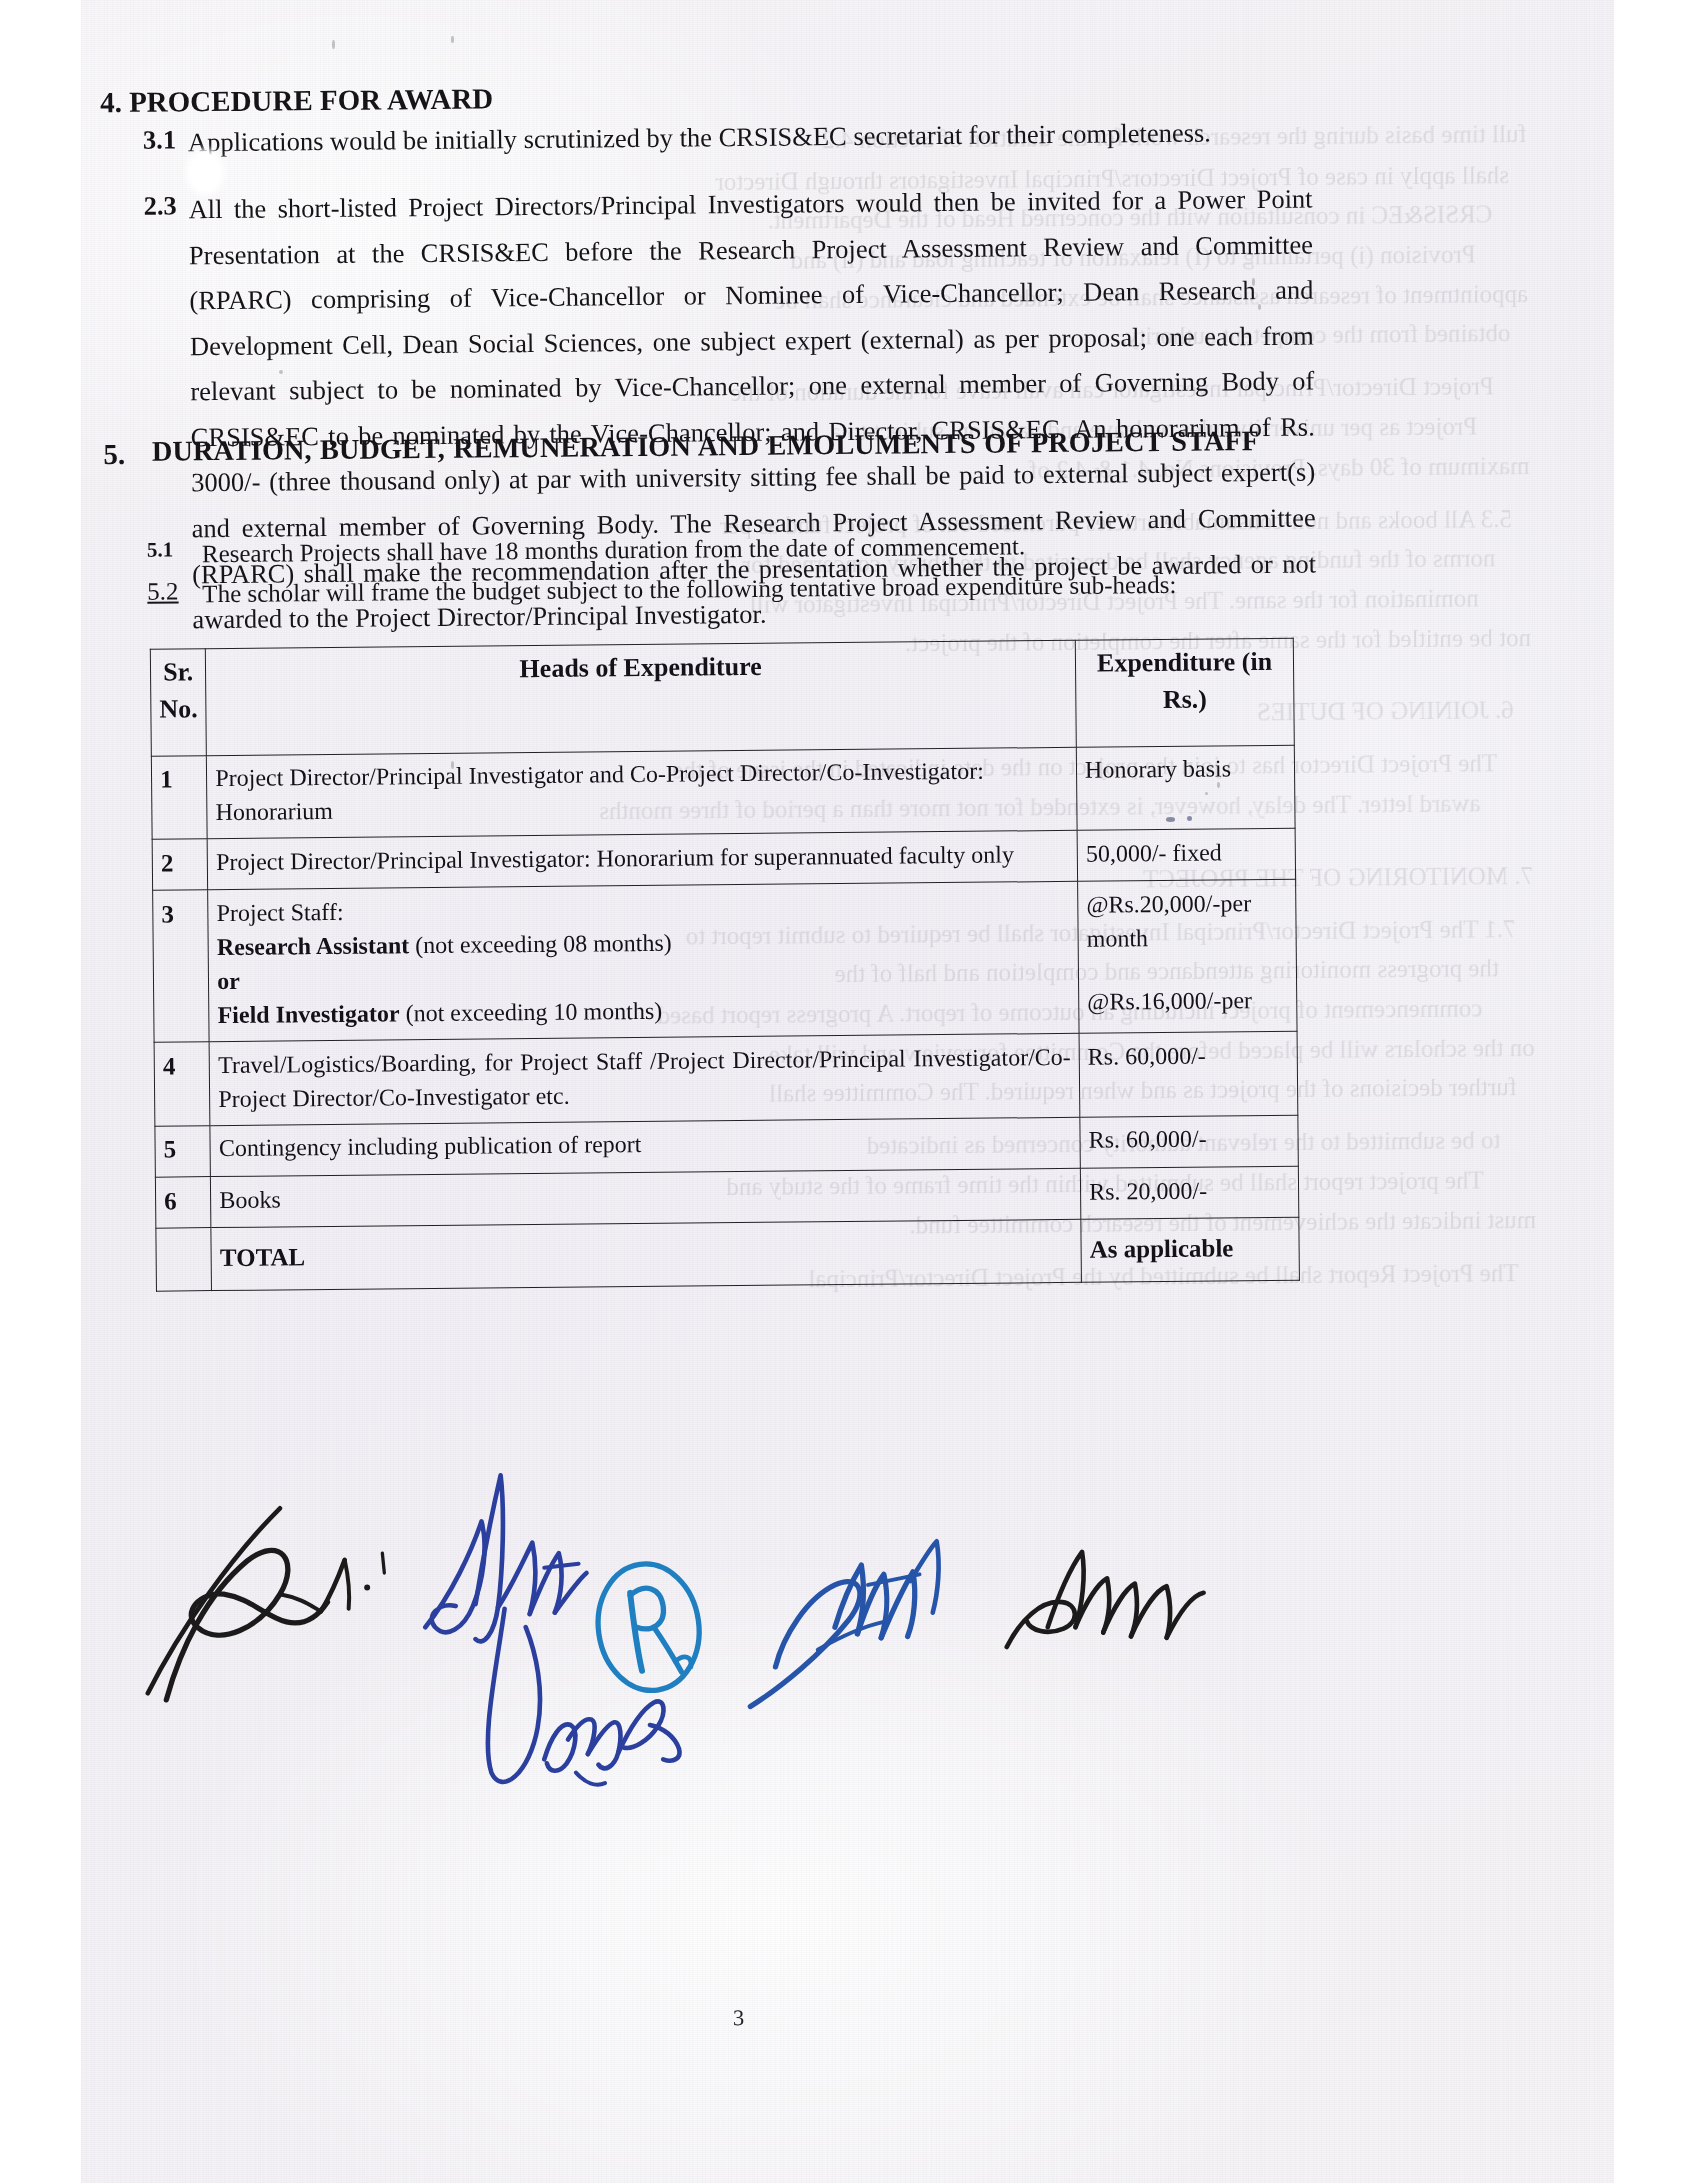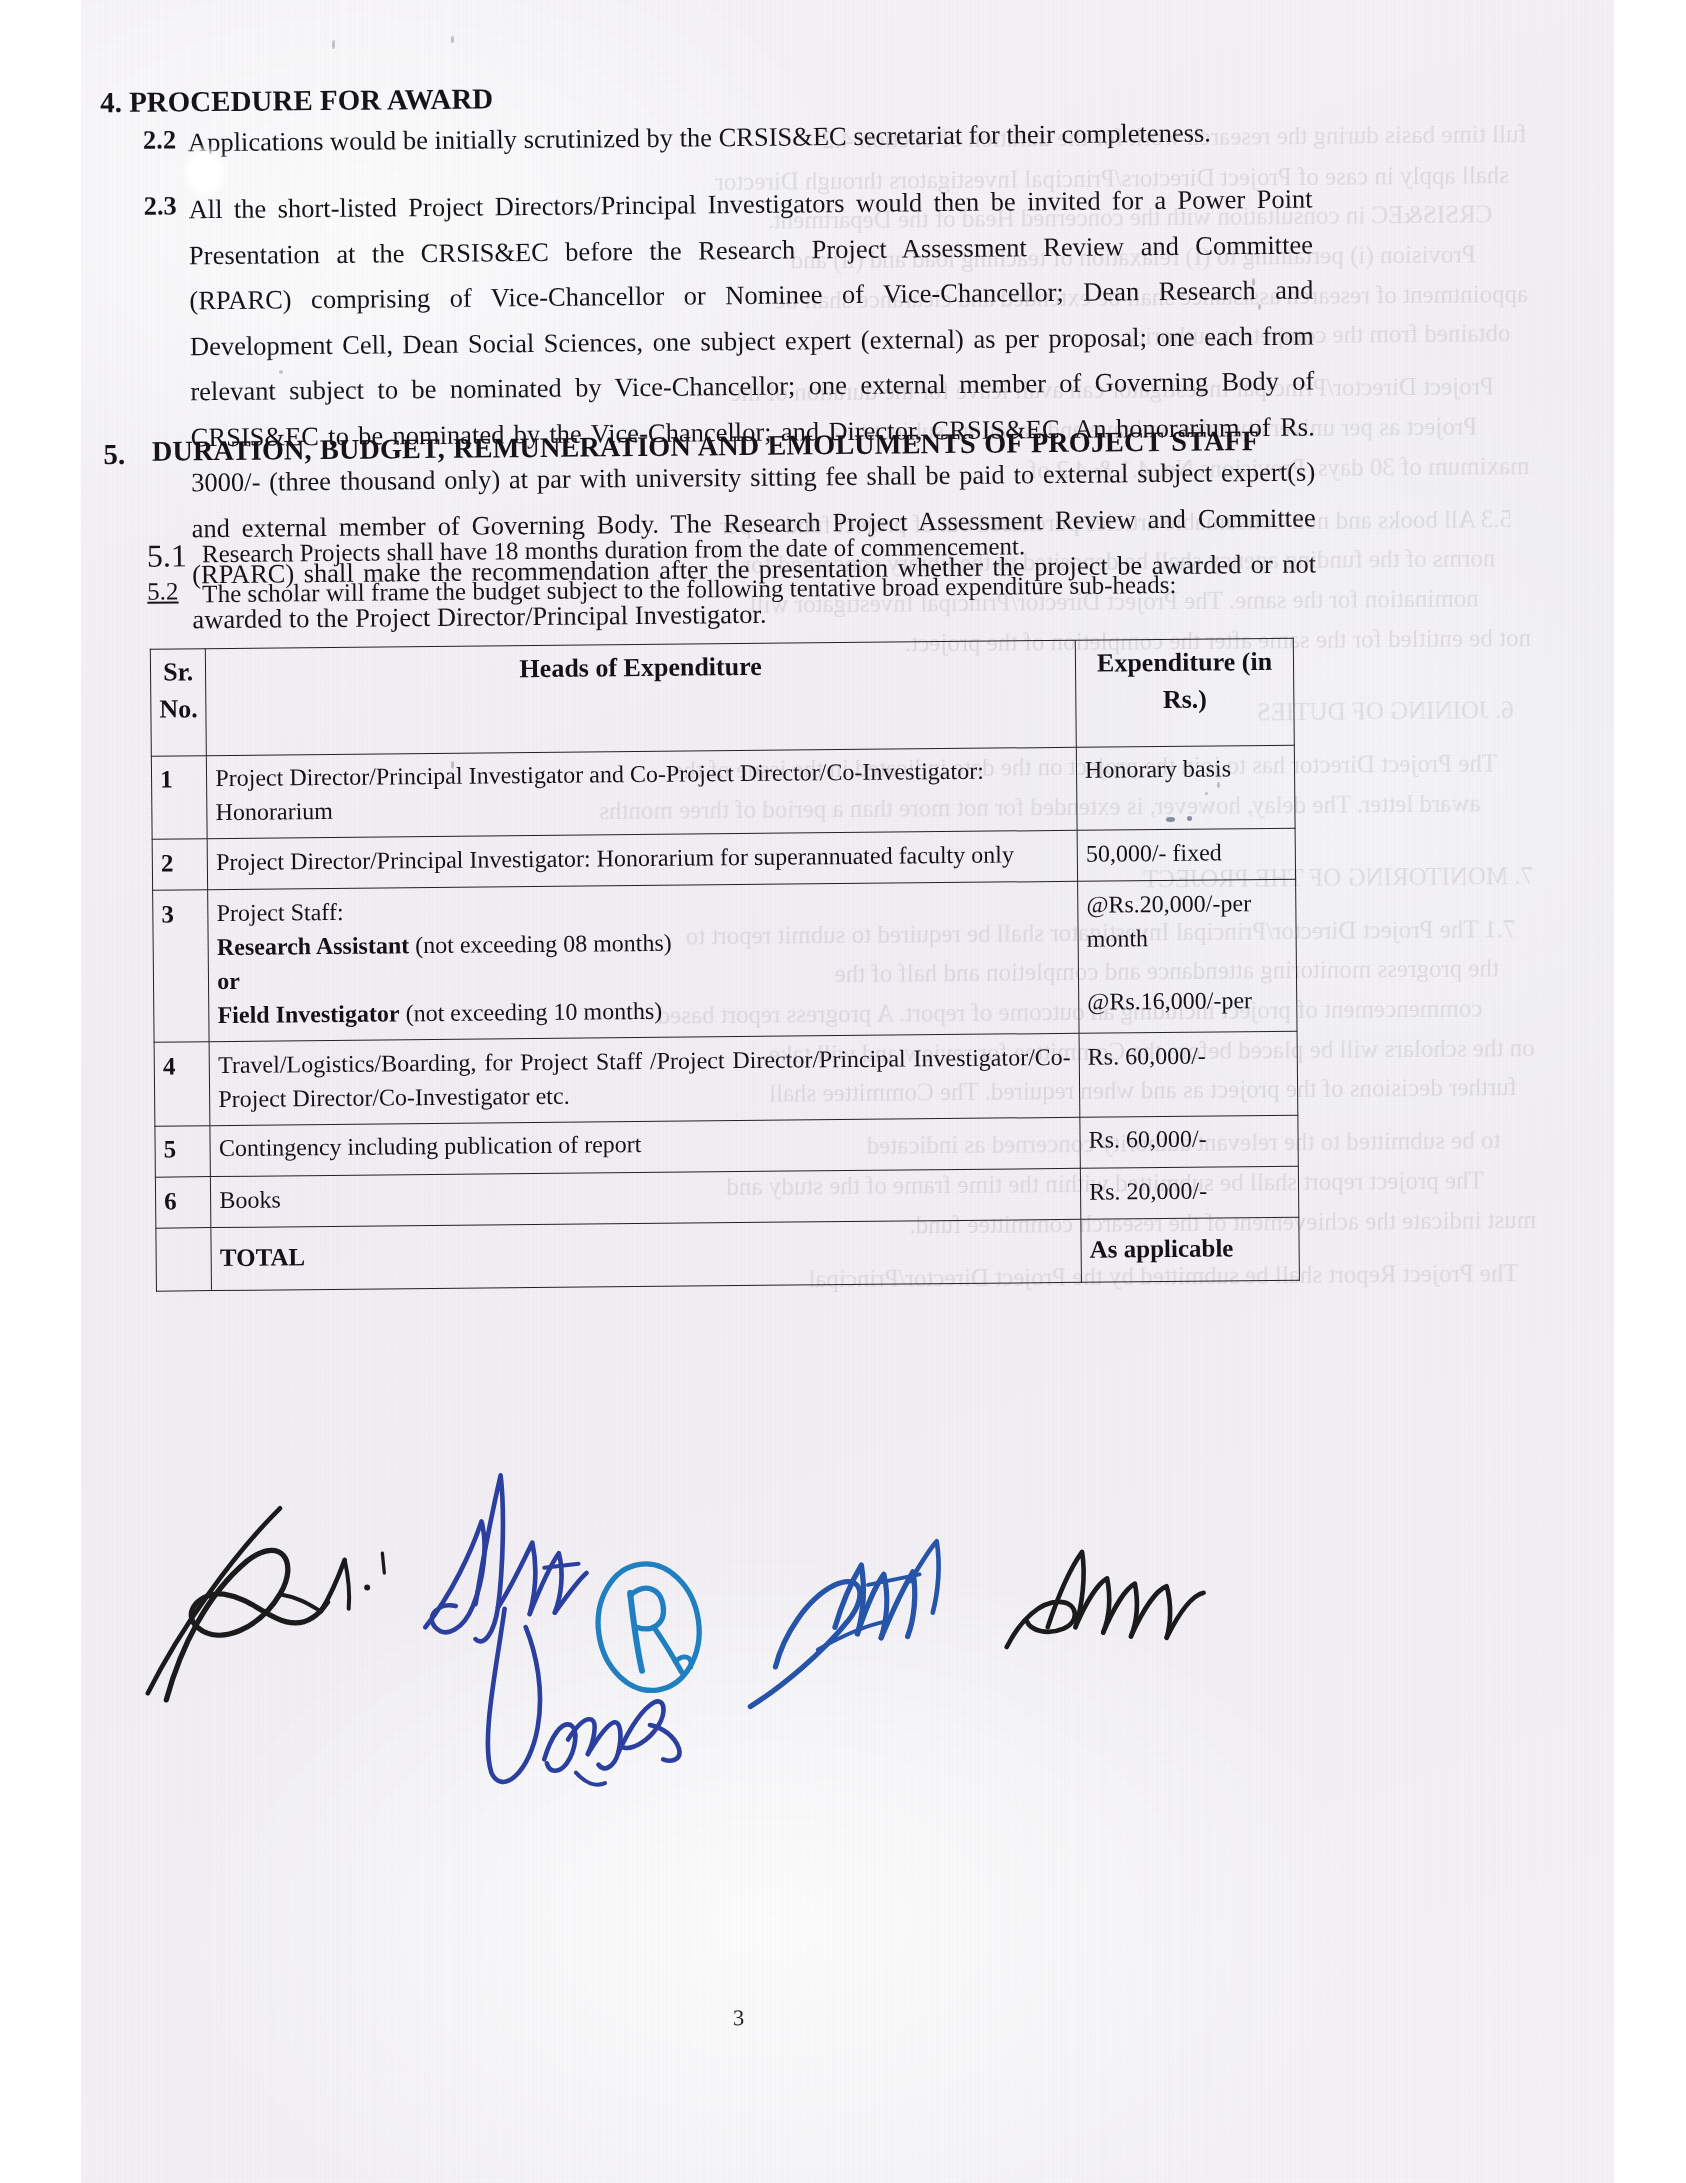--- a/index.html
+++ b/index.html
@@ -82,21 +82,21 @@
     text-align: justify;
     text-align-last: left;
   }
 
   .c41n { left: 69px; top: 118px; }
   .c41b { left: 114px; top: 114px; width: 1124px; }
 
   .c42n { left: 69px; top: 184px; }
   .c42b { left: 114px; top: 181px; width: 1124px; }
 
-  .c51n { left: 69px; top: 531px; font-size:32px; font-weight:normal;}
+  .c51n { left: 69px; top: 531px; font-size:21px; font-weight:bold;}
   .c51b { left: 124px; top: 530px; width: 1111px; font-size:25px; line-height:1.45; text-align:left; }
 
   .c52n { left: 69px; top: 571px; font-size:25px; font-weight:normal;text-decoration:underline;}
   .c52b { left: 124px; top: 569px; width: 1111px; font-size:25px; line-height:1.5; }
 
   
   #budget-table-wrap {
     position:absolute;
     left: 71px; top: 642px;
     width: 1144px;
@@ -232,21 +232,21 @@
   <div class="speck" style="left:1124px; top:792px; width:3.3px; height:3.3px;"></div>
   <div class="speck" style="left:1136px; top:782px; width:2.6px; height:6px;"></div>
 
   <div id="content">
 
     <div class="blk sec-head-4">
       <span>4.</span>
       <span>PROCEDURE FOR AWARD</span>
     </div>
 
-    <div class="blk clause-num c41n">2.2</div>
+    <div class="blk clause-num c41n">3.1</div>
     <div class="blk clause-body c41b">Applications would be initially scrutinized by the CRSIS&amp;EC secretariat for their completeness.</div>
 
     <div class="blk clause-num c42n">2.3</div>
     <div class="blk clause-body c42b">All the short-listed Project Directors/Principal Investigators would then be invited for a Power Point Presentation at the CRSIS&amp;EC before the Research Project Assessment Review and Committee (RPARC) comprising of Vice-Chancellor or Nominee of Vice-Chancellor; Dean Research and Development Cell, Dean Social Sciences, one subject expert (external) as per proposal; one each from relevant subject to be nominated by Vice-Chancellor; one external  member of Governing Body of CRSIS&amp;EC to be nominated by the Vice-Chancellor; and Director, CRSIS&amp;EC. An honorarium of Rs. 3000/- (three thousand only) at par with university sitting fee shall be paid to external subject expert(s) and external member of Governing Body. The Research Project Assessment Review and Committee (RPARC) shall make the recommendation after the presentation whether the project be awarded or not awarded to the Project Director/Principal Investigator.</div>
 
     <div class="blk sec-head-5-num">5.</div>
     <div class="blk sec-head-5-txt">DURATION, BUDGET, REMUNERATION AND EMOLUMENTS OF PROJECT STAFF</div>
 
     <div class="blk c51n">5.1</div>
     <div class="blk c51b">Research Projects shall have 18 months duration from the date of commencement.</div>

